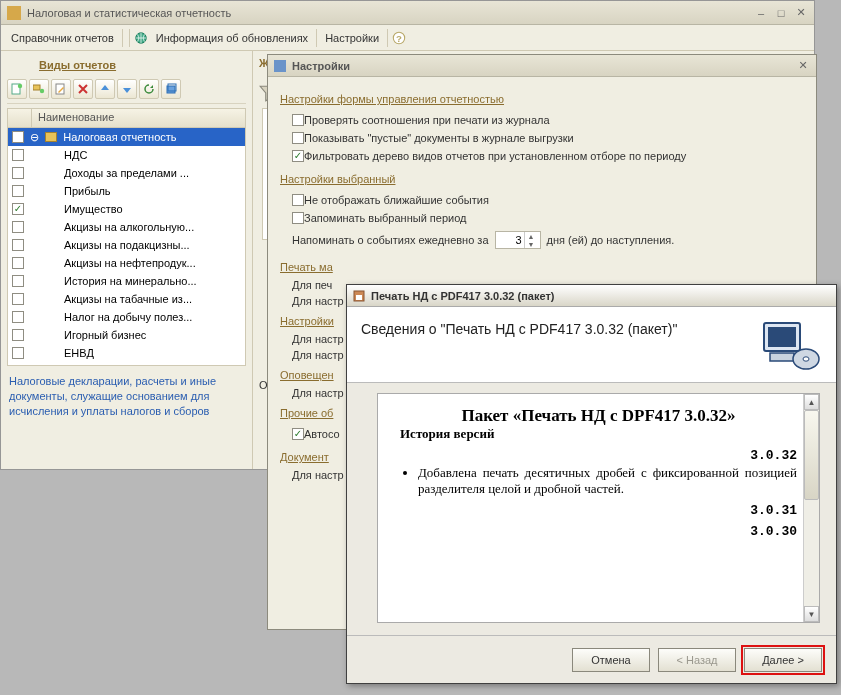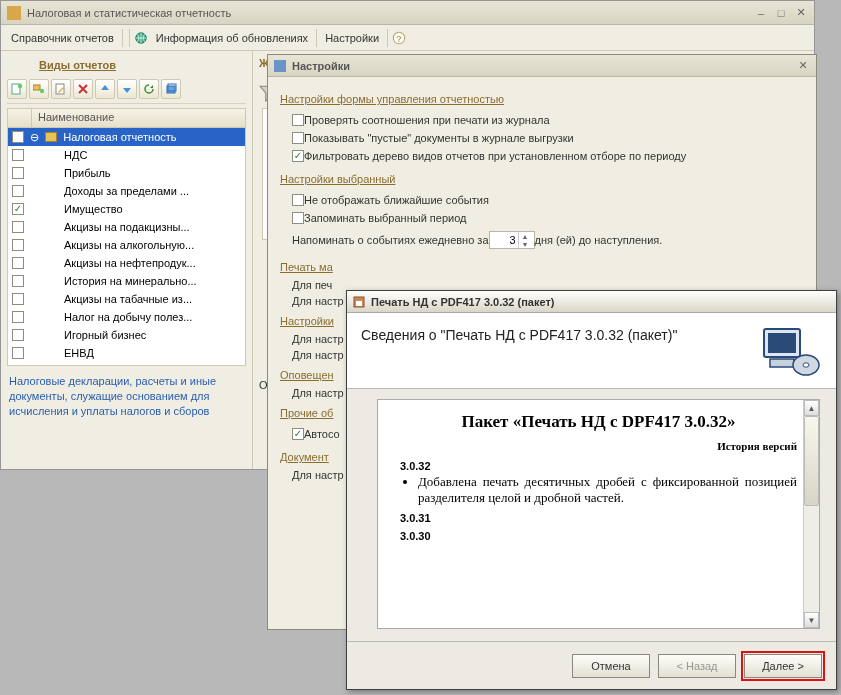--- a/index.html
+++ b/index.html
@@ -41,41 +41,41 @@
 
 
 .dlg { position: absolute; left: 267px; top: 54px; width: 550px; height: 576px; background: #f0eee2; border: 1px solid #8c8a7d; }
 .dlg-title { height: 22px; background: linear-gradient(#e8e5d6,#d8d4c2); display: flex; align-items: center; padding: 0 6px; border-bottom: 1px solid #b8b5a4; }
 .dlg-title .dt-icon { width: 12px; height: 12px; background: #6a93c9; margin-right: 6px; }
 .dlg-title .dt-text { flex: 1; color: #555; font-weight: bold; }
 .dlg-close { width: 14px; height: 14px; color: #666; display: flex; align-items: center; justify-content: center; }
 .dlg-body { padding: 8px 12px; }
 .group-title { color: #8a6d2f; font-weight: normal; text-decoration: underline; margin: 8px 0 6px 0; }
 .opt { display: flex; align-items: center; padding: 3px 0 3px 12px; color: #333; }
-.inline { display: flex; align-items: center; padding: 4px 0 4px 12px; color: #333; }
+.inline { display: flex; align-items: center; gap: 6px; padding: 4px 0 4px 12px; color: #333; }
 .spin { width: 46px; height: 18px; border: 1px solid #b8b5a4; background: #fff; display: flex; align-items: center; }
 .spin input { width: 28px; border: none; text-align: right; padding: 0 2px; font-size: 11px; outline: none; }
 .spin .ar { width: 14px; display: flex; flex-direction: column; }
 .spin .ar span { height: 8px; display: flex; align-items: center; justify-content: center; color: #666; font-size: 7px; border-left: 1px solid #ccc; }
 .trunc { color: #333; padding-left: 12px; margin: 4px 0; }
 .radio { width: 11px; height: 11px; border: 1px solid #777; border-radius: 50%; background: #fff; display: inline-flex; align-items: center; justify-content: center; }
 .radio.on::after { content: ""; width: 5px; height: 5px; background: #3a3a3a; border-radius: 50%; }
 
 
-.wizard { position: absolute; left: 346px; top: 290px; width: 491px; height: 400px; background: #eceae2; border: 1px solid #404040; box-shadow: 2px 2px 6px rgba(0,0,0,.35); }
+.wizard { position: absolute; left: 346px; top: 284px; width: 491px; height: 400px; background: #eceae2; border: 1px solid #404040; box-shadow: 2px 2px 6px rgba(0,0,0,.35); }
 .wiz-title { height: 22px; background: linear-gradient(#fff,#d9d6c8); display: flex; align-items: center; padding: 0 6px; border-bottom: 1px solid #aaa; }
 .wiz-title .wi-icon { width: 12px; height: 12px; margin-right: 6px; display: inline-flex; }
 .wiz-head { height: 76px; background: #fff; display: flex; align-items: flex-start; padding: 10px 14px; gap: 10px; border-bottom: 1px solid #bbb; }
 .wiz-head .wh-text { flex: 1; font-size: 14px; color: #222; padding-top: 4px; }
 .wh-img { width: 64px; height: 56px; display: flex; align-items: center; justify-content: center; }
 .wiz-content { position: relative; background: #eceae2; padding: 10px 16px 10px 30px; height: 252px; }
 .doc { background: #fff; border: 1px solid #aaa; height: 230px; padding: 12px 22px 12px 22px; overflow: hidden; position: relative; }
 .doc h2 { font-family: "Times New Roman", serif; font-size: 17px; text-align: center; font-weight: bold; }
-.doc h3 { font-family: "Times New Roman", serif; font-size: 11px; text-align: right; font-weight: bold; margin: 8px 0; }
-.doc .ver { font-family: Liberation Sans, sans-serif; font-size: 11px; text-align: left; font-weight: bold; margin: 6px 0 2px 0; }
+.doc h3 { font-family: "Times New Roman", serif; font-size: 13px; text-align: left; font-weight: bold; margin: 0 0; }
+.doc .ver { font-family: Liberation Mono, monospace; font-size: 13px; text-align: right; font-weight: bold; margin: 6px 0 2px 0; }
 .doc ul { padding-left: 4px; }
 .doc li { font-family: "Times New Roman", serif; font-size: 13px; text-align: justify; list-style: disc; margin-left: 14px; }
 .doc-scroll { position: absolute; right: 0; top: 0; bottom: 0; width: 16px; background: #efeee6; border-left: 1px solid #ccc; display: flex; flex-direction: column; }
 .doc-scroll .sb-btn { height: 16px; background: linear-gradient(#fff,#ddd); border: 1px solid #bbb; display: flex; align-items: center; justify-content: center; font-size: 8px; color: #555; }
 .doc-scroll .sb-track { flex: 1; position: relative; }
 .doc-scroll .sb-thumb { position: absolute; top: 0; left: 0; right: 0; height: 90px; background: linear-gradient(#f8f7ef,#d8d5c5); border: 1px solid #bbb; border-radius: 2px; }
 .wiz-footer { height: 48px; border-top: 1px solid #bbb; display: flex; justify-content: flex-end; align-items: center; padding: 15px 14px; gap: 8px; background: #eceae2; }
 .btn { min-width: 78px; height: 24px; border: 1px solid #8a887c; background: linear-gradient(#fdfdfa,#e3e0d2); color: #333; display: inline-flex; align-items: center; justify-content: center; padding: 0 10px; }
 .btn.disabled { color: #9a988e; }
 .btn.primary { outline: 2px solid #d11; outline-offset: 1px; }
@@ -185,43 +185,43 @@
             <span>Налоговая отчетность</span>
           </div>
           <div class="row">
             <span class="chk"></span>
             <span class="pad" style="width: 28px;"></span>
             <span>НДС</span>
           </div>
           <div class="row">
             <span class="chk"></span>
             <span class="pad" style="width: 28px;"></span>
+            <span>Доходы за пределами ...</span>
+          </div>
+          <div class="row">
+            <span class="chk"></span>
+            <span class="pad" style="width: 28px;"></span>
             <span>Прибыль</span>
-          </div>
-          <div class="row">
-            <span class="chk"></span>
-            <span class="pad" style="width: 28px;"></span>
-            <span>Доходы за пределами ...</span>
           </div>
           <div class="row">
             <span class="chk">
               <span class="checkmark">✓</span>
             </span>
             <span class="pad" style="width: 28px;"></span>
             <span>Имущество</span>
           </div>
           <div class="row">
             <span class="chk"></span>
             <span class="pad" style="width: 28px;"></span>
+            <span>Акцизы на алкогольную...</span>
+          </div>
+          <div class="row">
+            <span class="chk"></span>
+            <span class="pad" style="width: 28px;"></span>
             <span>Акцизы на подакцизны...</span>
-          </div>
-          <div class="row">
-            <span class="chk"></span>
-            <span class="pad" style="width: 28px;"></span>
-            <span>Акцизы на алкогольную...</span>
           </div>
           <div class="row">
             <span class="chk"></span>
             <span class="pad" style="width: 28px;"></span>
             <span>Акцизы на нефтепродук...</span>
           </div>
           <div class="row">
             <span class="chk"></span>
             <span class="pad" style="width: 28px;"></span>
             <span>История на минерально...</span>

